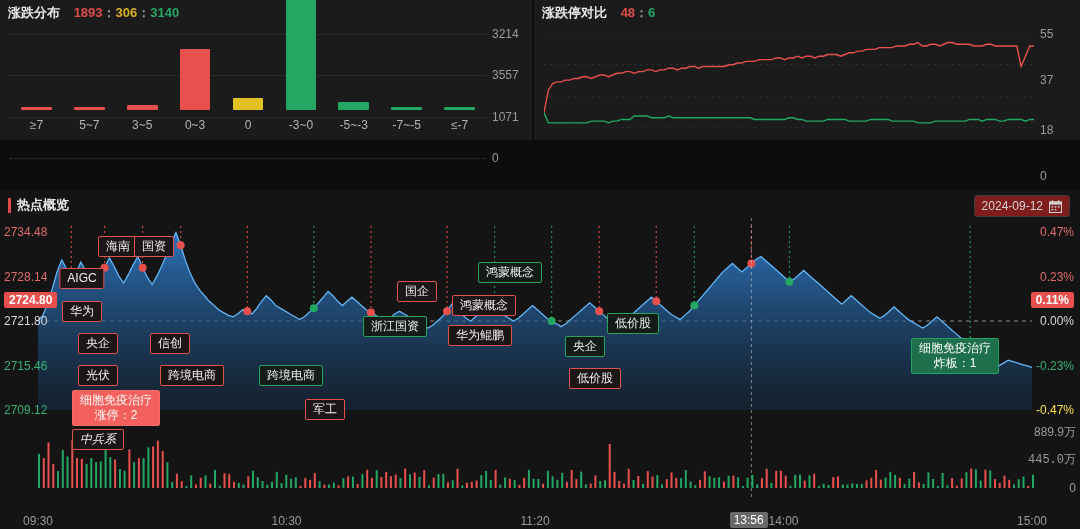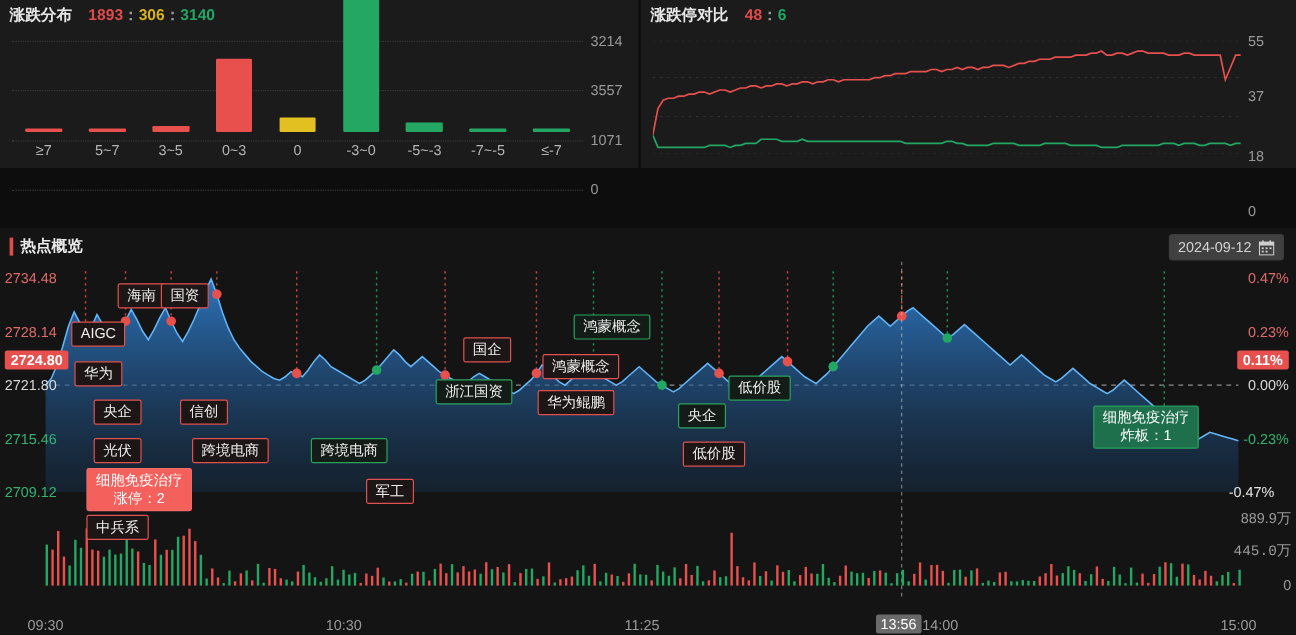--- a/index.html
+++ b/index.html
@@ -31,21 +31,21 @@
   
   .lplot{position:absolute;left:10px;top:34px;right:46px;bottom:12px;}
   .lplot svg{position:absolute;left:0;top:0;width:100%;height:100%;}
 
   
   .main{position:relative;width:1080px;height:341px;background:#141414;border-top:2px solid #0d0d0d;}
   .mhead{position:absolute;left:0;top:0;width:100%;height:34px;}
   .accent{position:absolute;left:8px;top:8px;width:3px;height:15px;background:#e04b4b;}
   .mtitle{position:absolute;left:17px;top:6px;font-size:13px;font-weight:bold;color:#eaeaea;}
   .datebox{position:absolute;right:10px;top:5px;display:flex;align-items:center;gap:6px;
-           background:#404040;border:1px solid #3c3c3c;border-radius:3px;padding:3px 7px;
+           background:#7f1d1d;border:1px solid #3c3c3c;border-radius:3px;padding:3px 7px;
            font-size:12px;color:#d2d2d2;cursor:pointer;}
   .cal{display:inline-block;width:13px;height:13px;position:relative;}
 
   .chart{position:absolute;left:0;top:28px;width:1080px;height:282px;}
   .chart svg{position:absolute;left:0;top:0;width:1080px;height:282px;}
 
   .axL{position:absolute;font-size:12px;white-space:nowrap;transform:translateY(-50%);}
   .axR{position:absolute;font-size:12px;white-space:nowrap;transform:translateY(-50%);}
   .axhl{background:#e8504e;color:#fff;font-weight:bold;padding:1px 5px;border-radius:2px;}
 
@@ -431,48 +431,48 @@
         <div class="axR" style="top: 14px; right: 6px; color: rgb(224, 107, 107);">0.47%</div>
         <div class="axL" style="top: 58.5px; left: 4px; color: rgb(224, 107, 107);">2728.14</div>
         <div class="axR" style="top: 58.5px; right: 6px; color: rgb(224, 107, 107);">0.23%</div>
         <div class="axL axhl" style="top: 81.9432px; left: 4px; color: rgb(255, 255, 255);">2724.80</div>
         <div class="axR axhl" style="top: 81.9432px; right: 6px; color: rgb(255, 255, 255);">0.11%</div>
         <div class="axL" style="top: 103px; left: 4px; color: rgb(216, 216, 216);">2721.80</div>
         <div class="axR" style="top: 103px; right: 6px; color: rgb(216, 216, 216);">0.00%</div>
         <div class="axL" style="top: 147.5px; left: 4px; color: rgb(53, 178, 115);">2715.46</div>
         <div class="axR" style="top: 147.5px; right: 6px; color: rgb(53, 178, 115);">-0.23%</div>
         <div class="axL" style="top: 192px; left: 4px; color: rgb(53, 178, 115);">2709.12</div>
-        <div class="axR" style="top: 192px; right: 18px; color: #e5e5e5;">-0.47%</div>
+        <div class="axR" style="top: 192px; right: 6px; color: #fde047;">-0.47%</div>
         <div class="vaxR" style="top: 214px;">889.9万</div>
         <div class="vaxR" style="top: 241px; font-family: Liberation Mono, monospace;">445.0万</div>
         <div class="vaxR" style="top: 270px;">0</div>
         <div class="tag rb" style="left: 118px; top: 18px;"><span>海南</span></div>
         <div class="tag rb" style="left: 154px; top: 18px;"><span>国资</span></div>
         <div class="tag rb" style="left: 82px; top: 50px;"><span>AIGC</span></div>
         <div class="tag rb" style="left: 82px; top: 83px;"><span>华为</span></div>
         <div class="tag rb" style="left: 98px; top: 115px;"><span>央企</span></div>
         <div class="tag rb" style="left: 170px; top: 115px;"><span>信创</span></div>
         <div class="tag rb" style="left: 98px; top: 147px;"><span>光伏</span></div>
         <div class="tag rb" style="left: 192px; top: 147px;"><span>跨境电商</span></div>
         <div class="tag rf" style="left: 116px; top: 172px;"><span>细胞免疫治疗</span><span class="l2">涨停：2</span></div>
-        <div class="tag rb" style="left: 98px; top: 211px;"><span>中兵系</span></div>
+        <div class="tag rb" style="left: 98px; top: 211px; font-style: italic;"><span>中兵系</span></div>
         <div class="tag gb" style="left: 291px; top: 147px;"><span>跨境电商</span></div>
         <div class="tag rb" style="left: 325px; top: 181px;"><span>军工</span></div>
         <div class="tag gb" style="left: 395px; top: 98px;"><span>浙江国资</span></div>
-        <div class="tag rb" style="left: 406px; top: 63px;"><span>国企</span></div>
+        <div class="tag rb" style="left: 417px; top: 63px;"><span>国企</span></div>
         <div class="tag gb" style="left: 510px; top: 44px;"><span>鸿蒙概念</span></div>
         <div class="tag rb" style="left: 484px; top: 77px;"><span>鸿蒙概念</span></div>
         <div class="tag rb" style="left: 480px; top: 107px;"><span>华为鲲鹏</span></div>
         <div class="tag gb" style="left: 585px; top: 118px;"><span>央企</span></div>
         <div class="tag gb" style="left: 633px; top: 95px;"><span>低价股</span></div>
         <div class="tag rb" style="left: 595px; top: 150px;"><span>低价股</span></div>
         <div class="tag gf" style="left: 955px; top: 120px;"><span>细胞免疫治疗</span><span class="l2">炸板：1</span></div>
       </div>
     <div class="taxis" id="timeaxis">
         <div class="tlab" style="left: 38px;">09:30</div>
         <div class="tlab" style="left: 286.5px;">10:30</div>
-        <div class="tlab" style="left: 535px;">11:25</div>
+        <div class="tlab" style="left: 535px;">11:20</div>
         <div class="tlab" style="left: 783.5px;">14:00</div>
         <div class="tlab" style="left: 1032px;">15:00</div>
         <div class="tlab hl" style="left: 748.71px;">13:56</div>
       </div>
   </div>
 </div>
 
 </body></html>

